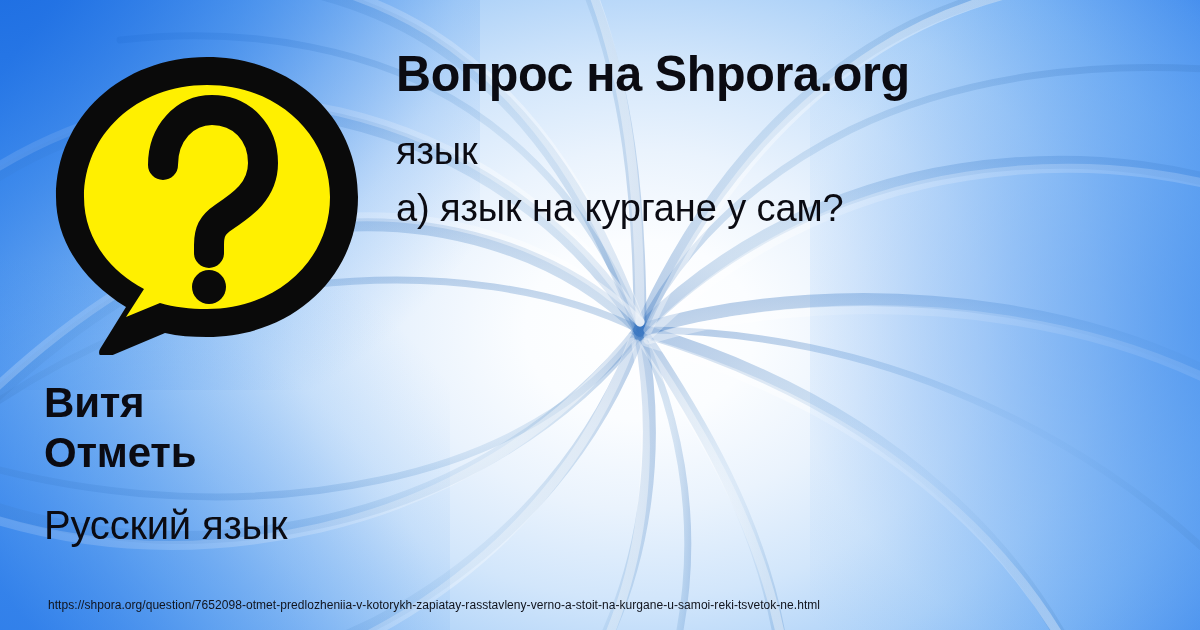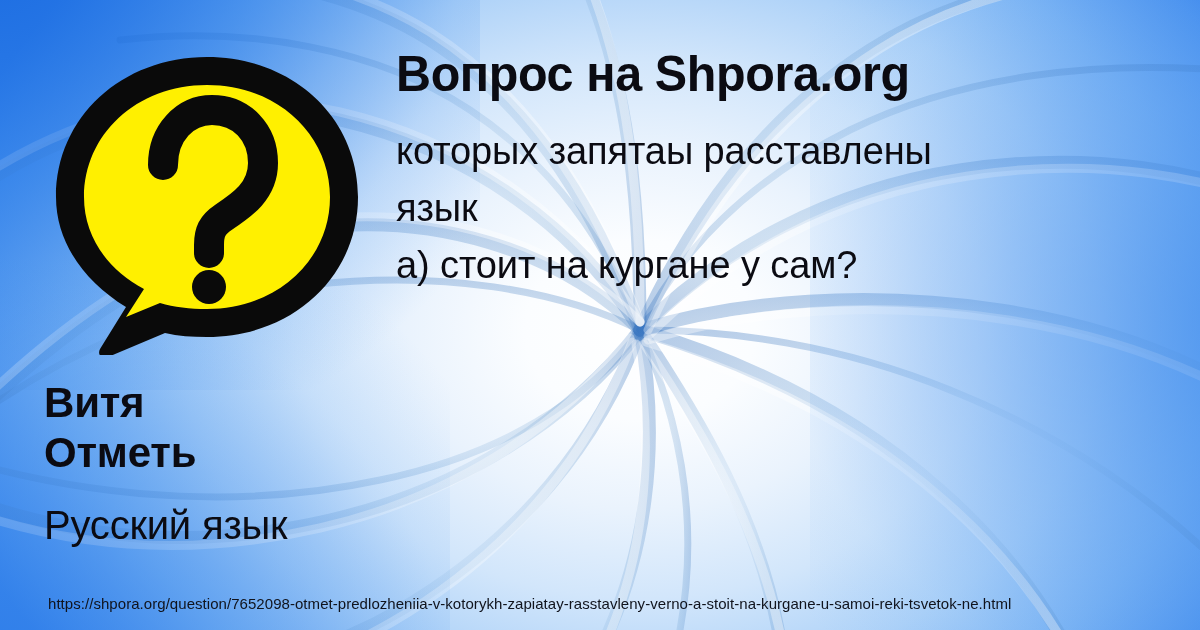--- a/index.html
+++ b/index.html
@@ -129,21 +129,21 @@
     color: #0b0b12;
     margin: 26px 0 18px 0;
     letter-spacing: -0.2px;
   }
 
   
   .url-footer {
     position: absolute;
     left: 48px;
     bottom: 18px;
-    font-size: 15px;
+    font-size: 12px;
     font-weight: normal;
     color: #10131c;
     letter-spacing: 0.05px;
     white-space: nowrap;
   }
 </style>
 </head>
 <body>
 
 <div class="card">
@@ -240,23 +240,22 @@
                L 157 198" fill="none" stroke="#0a0a0a" stroke-width="30" stroke-linecap="round" stroke-linejoin="round"></path>
 
       <circle cx="157" cy="232" r="17" fill="#0a0a0a"></circle>
     </svg>
   </div>
 
   <div class="content">
     <h1 class="headline">Вопрос на Shpora.org</h1>
 
     <div class="question-body">
-      <span class="qline">которых запятаы расставлены</span>
       <span class="qline">язык</span>
-      <span class="qline"> а) стоит на кургане у сам?</span>
+      <span class="qline"> а) язык на кургане у сам?</span>
     </div>
   </div>
 
   <div class="author-block">
     <div class="author-name">
       <span class="nline">Витя</span>
       <span class="nline">Отметь</span>
     </div>
     <div class="subject">Русский язык</div>
   </div>

